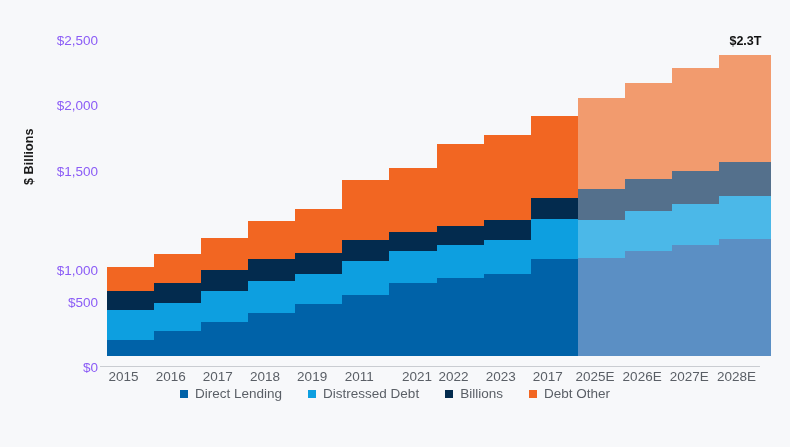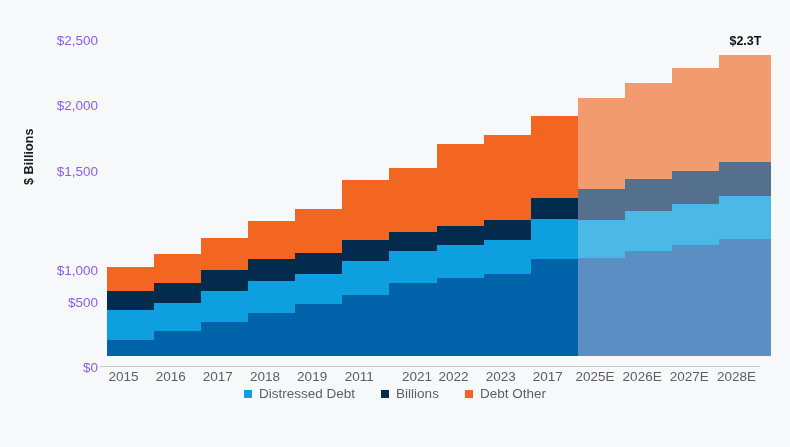--- a/index.html
+++ b/index.html
@@ -239,20 +239,24 @@
       <div class="x-tick" style="left: 400.714px;">2023</div>
       <div class="x-tick" style="left: 447.857px;">2017</div>
       <div class="x-tick" style="left: 495px;">2025E</div>
       <div class="x-tick" style="left: 542.143px;">2026E</div>
       <div class="x-tick" style="left: 589.286px;">2027E</div>
       <div class="x-tick" style="left: 636.429px;">2028E</div>
     </div>
 
   <div id="legend">
       <div class="legend-item">
+        <span class="legend-swatch" style="background: rgb(0, 98, 168);"></span>
+        <span>Direct Lending</span>
+      </div>
+      <div class="legend-item">
         <span class="legend-swatch" style="background: rgb(13, 159, 224);"></span>
         <span>Distressed Debt</span>
       </div>
       <div class="legend-item">
         <span class="legend-swatch" style="background: rgb(3, 43, 78);"></span>
         <span>Billions</span>
       </div>
       <div class="legend-item">
         <span class="legend-swatch" style="background: rgb(242, 102, 34);"></span>
         <span>Debt Other</span>

